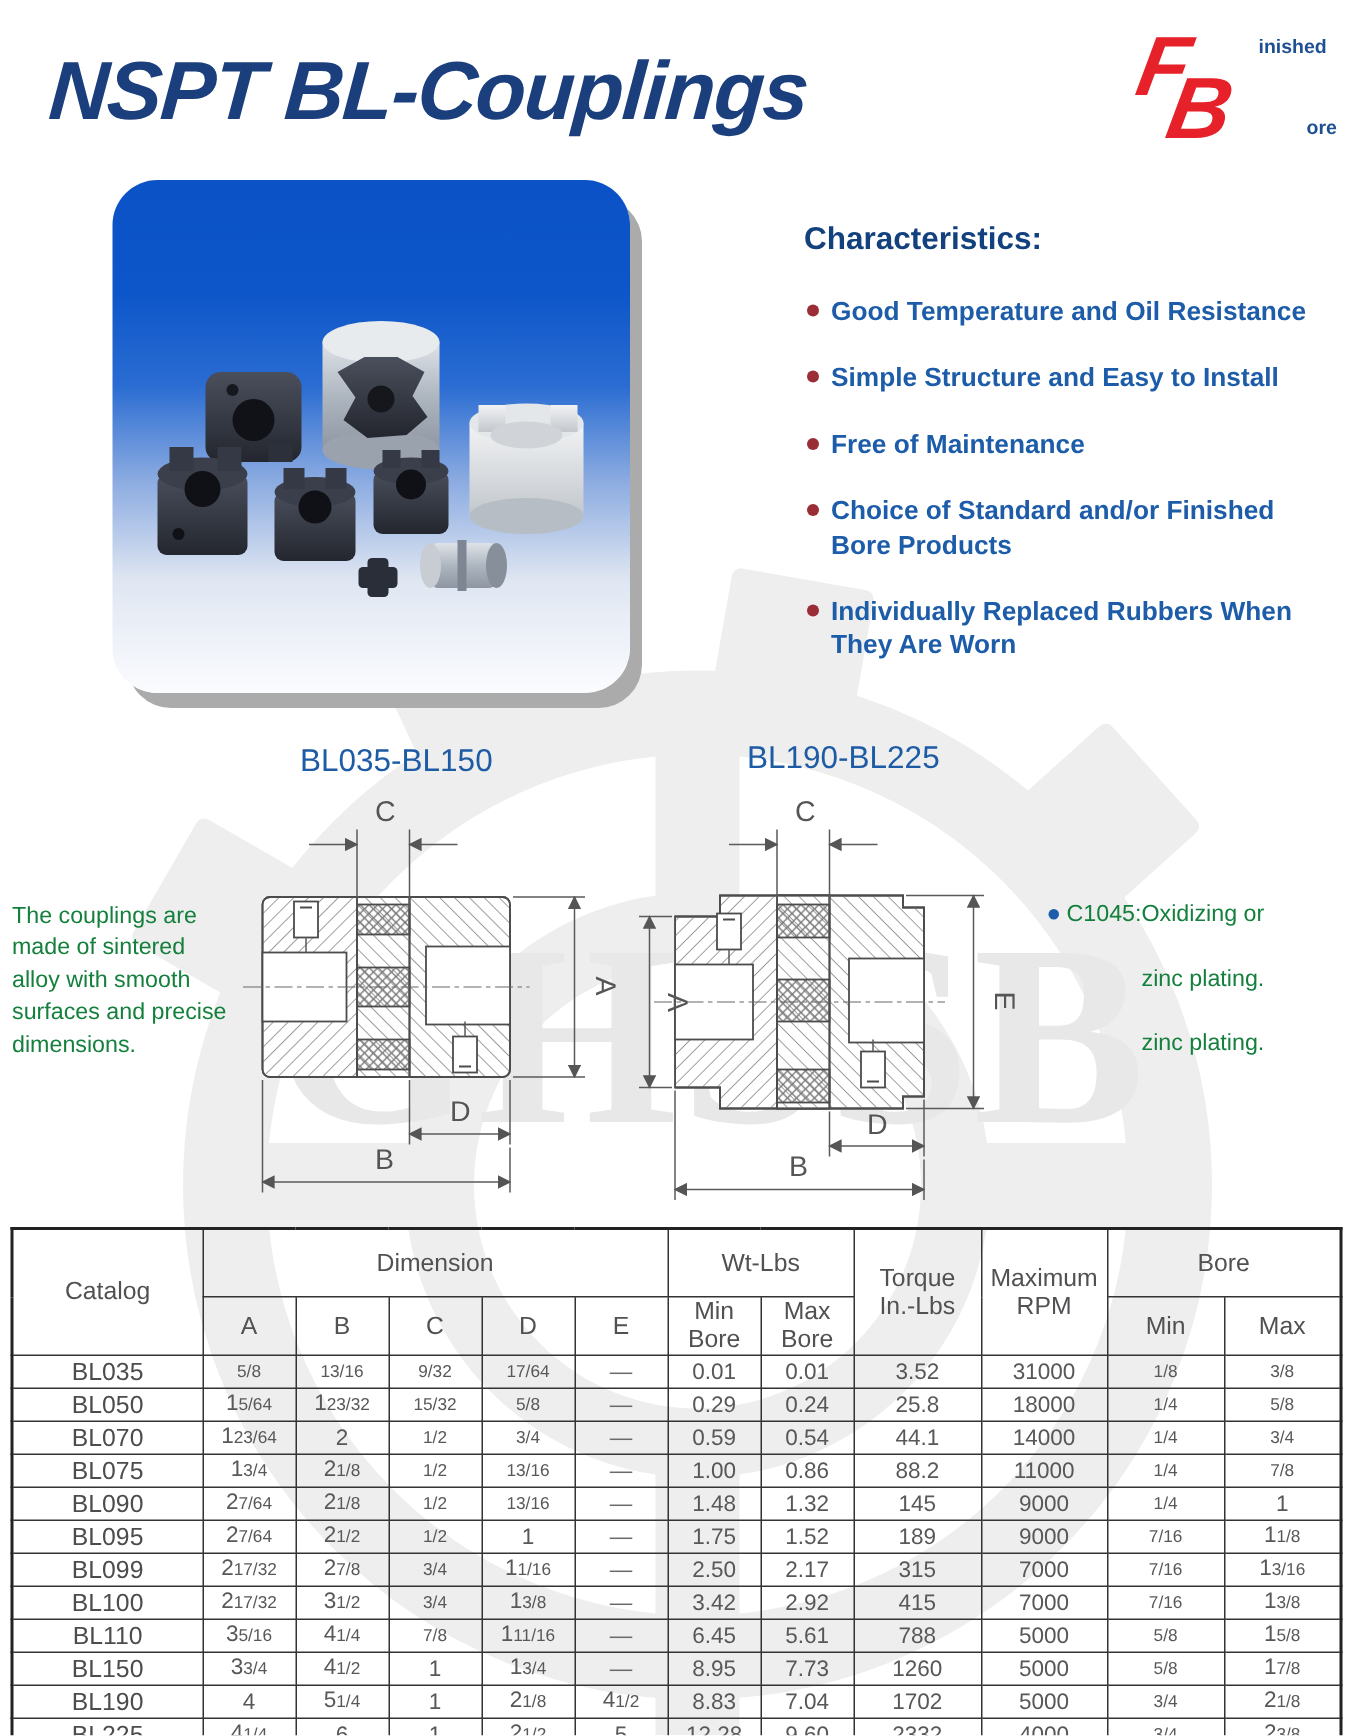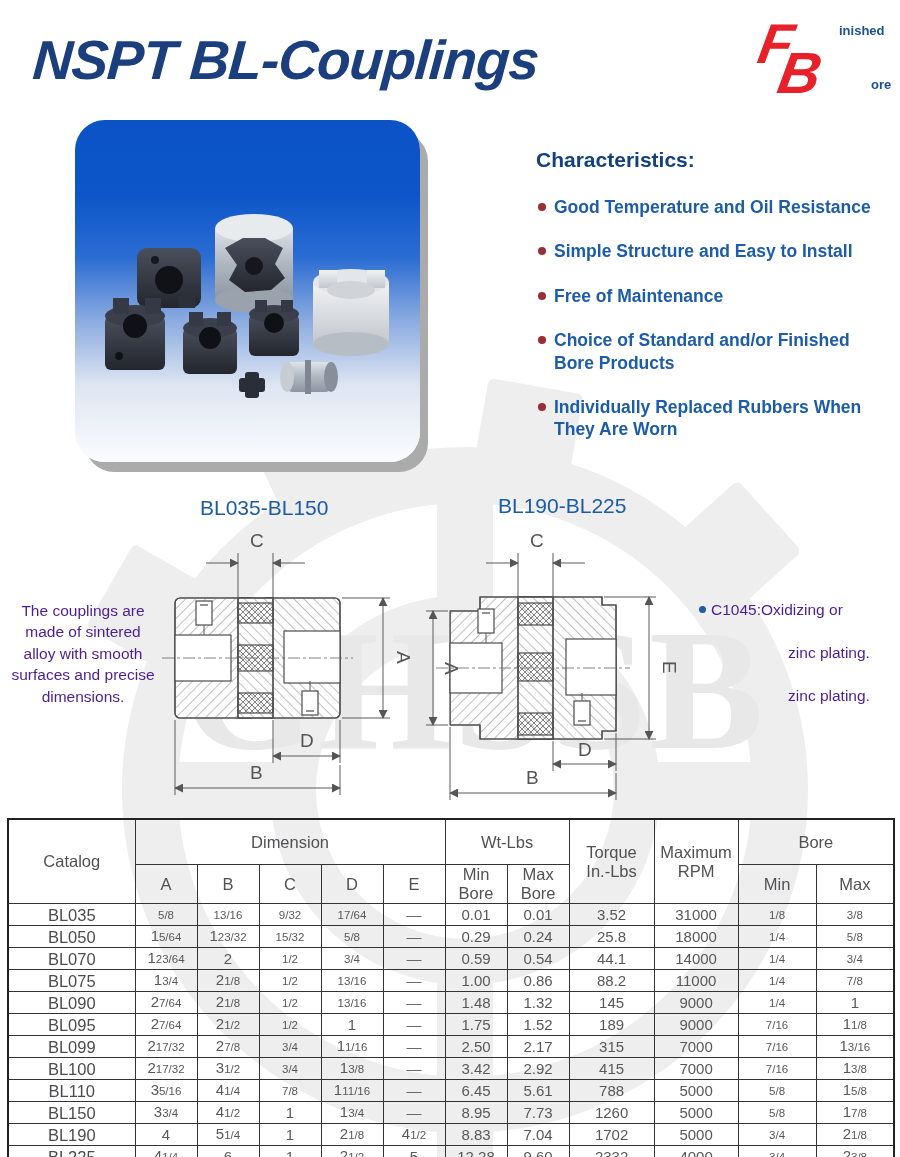--- a/index.html
+++ b/index.html
@@ -28,21 +28,21 @@
   .chars{left:536px;top:124px;width:382px;margin-top:24px;}
   .chars h2{margin:0 0 24px 0;font-size:21px;color:#12417e;}
   .chars ul{list-style:none;margin:0;padding:0;font-weight:bold;}
   .chars li{display:flex;align-items:flex-start;margin-bottom:22px;}
   .chars .dot{width:8px;height:8px;border-radius:50%;background:#9a2d36;margin:7px 8px 0 2px;flex:none;}
   .chars .txt{font-size:17.5px;color:#1d5ca8;line-height:1.28;white-space:pre-line;}
   
   .dlabel{font-size:21px;color:#1d5ba5;white-space:nowrap;}
   .dlabel.l{left:200px;top:496px;}
   .dlabel.r{left:450px;top:494px;margin-left:48px;}
-  .note{font-size:15.5px;color:#4c1d95;line-height:1.38;white-space:pre-line;text-align:center;}
+  .note{font-size:15.5px;color:#15803d;line-height:1.38;white-space:pre-line;}
   .note.l{left:8px;top:600px;width:150px;}
   .note.r{left:699px;top:578px;width:198px;}
   .note .b{display:flex;align-items:flex-start;}
   .note .bdot{width:7px;height:7px;border-radius:50%;background:#1d5ca8;margin:7px 5px 0 0;flex:none;}
   .note .l2{padding-left:62px;}
   .dsvg{position:absolute;z-index:1;}
   .dim{stroke:#5a5a5a;stroke-width:1;}
   .part{stroke:#4c4c4c;stroke-width:1.2;}
   text.dt{font-family:"Liberation Sans",sans-serif;font-size:19px;fill:#555;}
   

